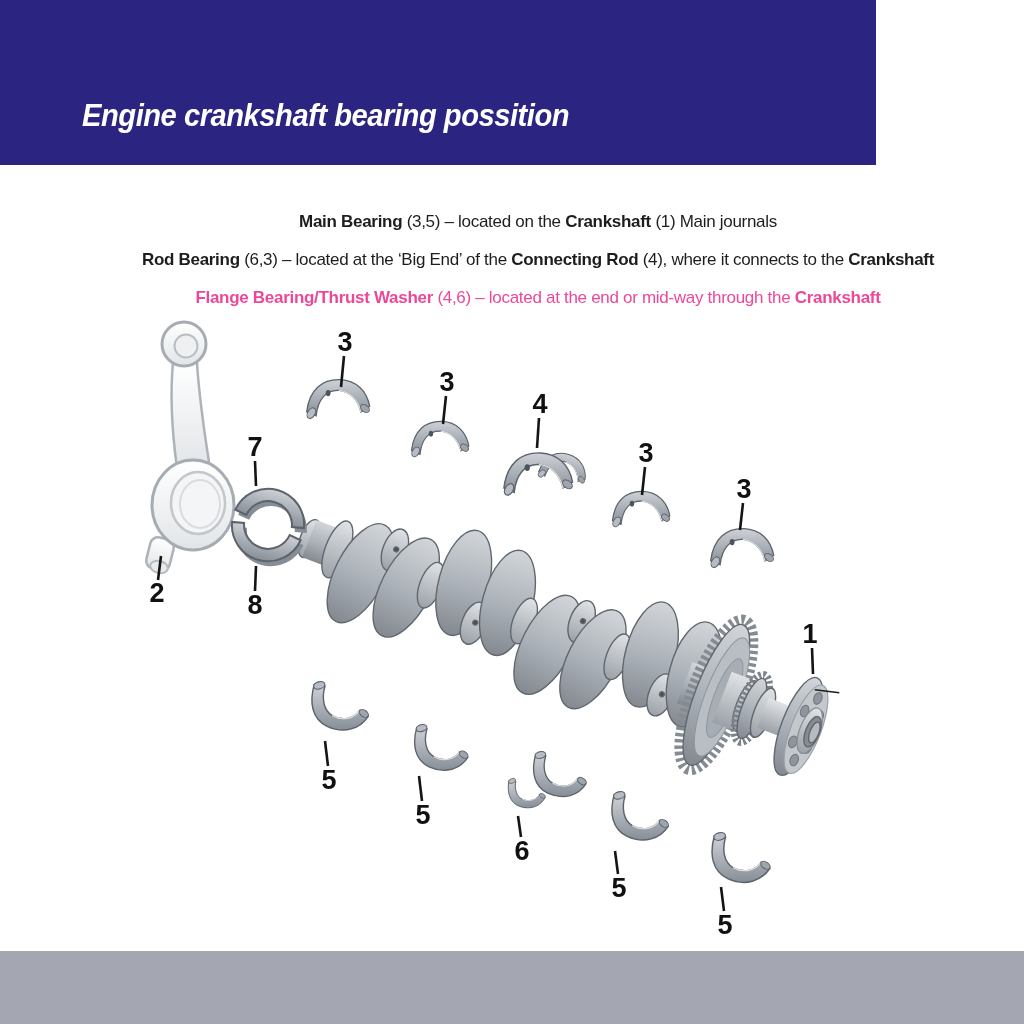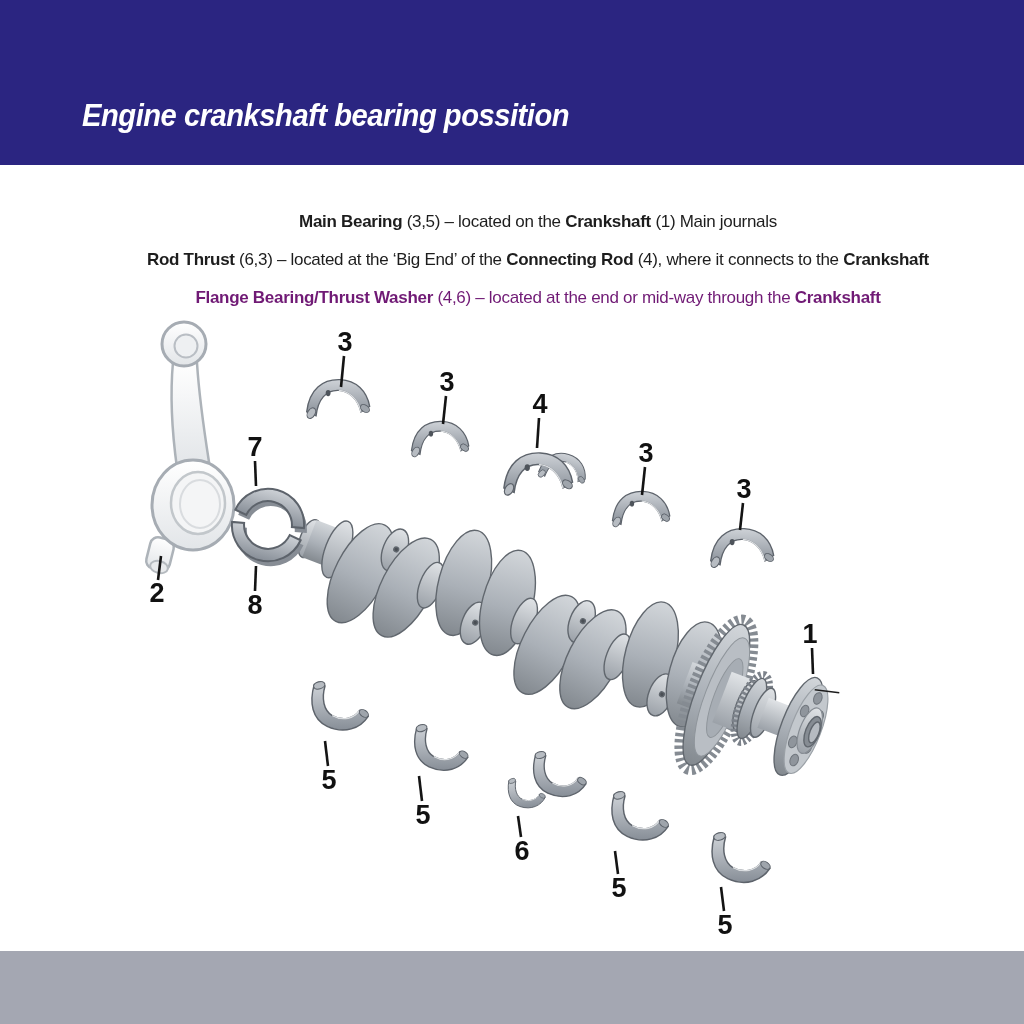--- a/index.html
+++ b/index.html
@@ -1,20 +1,20 @@
 <!DOCTYPE html>
 <html><head>
 <meta charset="utf-8">
 <style>
   html,body{margin:0;padding:0;}
   body{
     width:1024px;height:1024px;position:relative;overflow:hidden;
     background:#ffffff;font-family:"Liberation Sans",sans-serif;
   }
-  .header{position:absolute;left:0;top:0;width:1024px;height:165px;background:#2b2581;}
+  .header{position:absolute;left:0;top:0;width:876px;height:165px;background:#2b2581;}
   .page-title{
     position:absolute;left:82px;top:98px;margin:0;
     color:#ffffff;font-size:31px;font-style:italic;font-weight:bold;
     letter-spacing:-0.5px;transform:scaleX(.94);transform-origin:left center;
     white-space:nowrap;
   }
   .description{position:absolute;left:68px;top:199px;width:940px;}
   .desc-line{
     margin:8px;line-height:30px;font-size:17px;color:#1d1d1d;
     letter-spacing:-0.3px;white-space:nowrap;text-align:center;
@@ -30,22 +30,22 @@
 </style>
 </head>
 <body style="background: rgb(255, 255, 255);">
 
 <div class="header" style="background: rgb(43, 37, 129);">
   <h1 class="page-title" style="color: rgb(255, 255, 255);">Engine crankshaft bearing possition</h1>
 </div>
 
 <div class="description" id="desc">
     <p class="desc-line" style="color: rgb(29, 29, 29);"><b>Main Bearing</b><span> (3,5) – located on the </span><b>Crankshaft</b><span> (1) Main journals</span></p>
-    <p class="desc-line" style="color: rgb(29, 29, 29);"><b>Rod Thrust</b><span> (6,3) – located at the ‘Big End’ of the </span><b>Connecting Rod</b><span> (4), where it connects to the </span><b>Crankshaft</b></p>
-    <p class="desc-line" style="color: #701a75;"><b>Flange Bearing/Thrust Washer</b><span> (4,6) – located at the end or mid-way through the </span><b>Crankshaft</b></p>
+    <p class="desc-line" style="color: rgb(29, 29, 29);"><b>Rod Bearing</b><span> (6,3) – located at the ‘Big End’ of the </span><b>Connecting Rod</b><span> (4), where it connects to the </span><b>Crankshaft</b></p>
+    <p class="desc-line" style="color: #ec4899;"><b>Flange Bearing/Thrust Washer</b><span> (4,6) – located at the end or mid-way through the </span><b>Crankshaft</b></p>
   </div>
 
 <svg id="diagram" viewBox="0 0 1024 1024">
   <defs>
     <linearGradient id="gMetal" x1="0" y1="0" x2="0" y2="1">
       <stop offset="0" stop-color="#d2d6da"></stop>
       <stop offset="0.55" stop-color="#aab0b7"></stop>
       <stop offset="1" stop-color="#83898f"></stop>
     </linearGradient>
     <linearGradient id="gMetal2" x1="0" y1="0" x2="0" y2="1">

